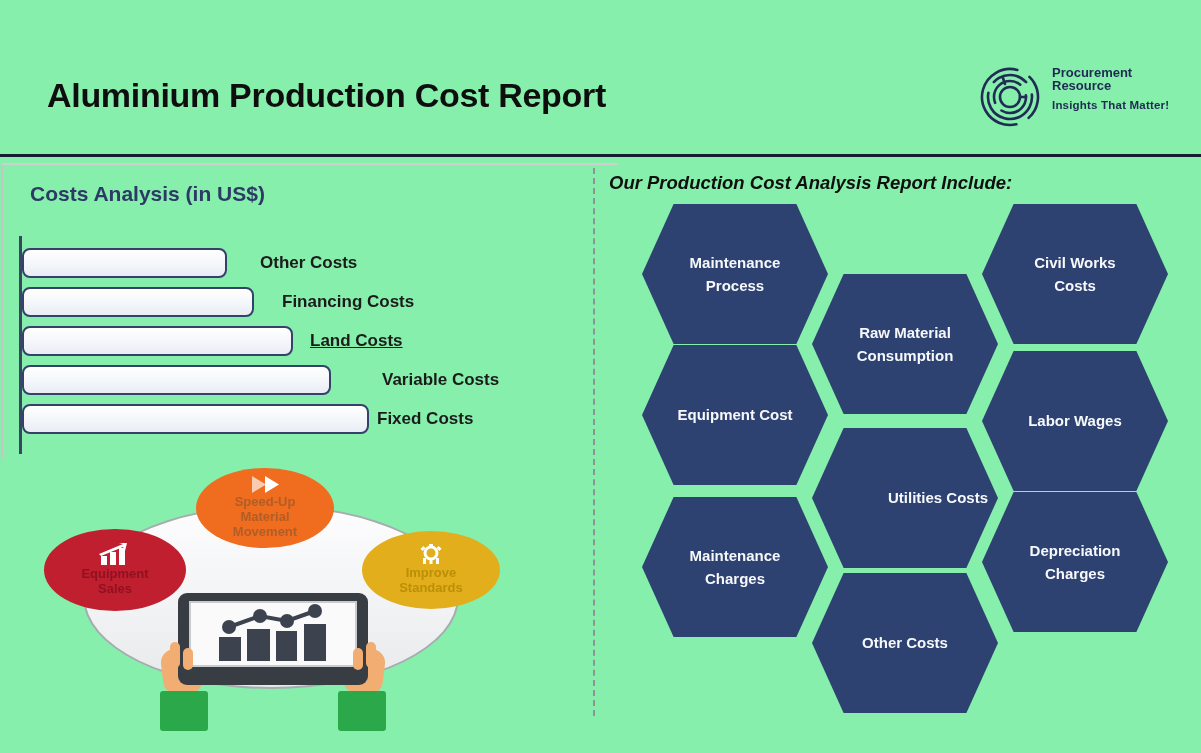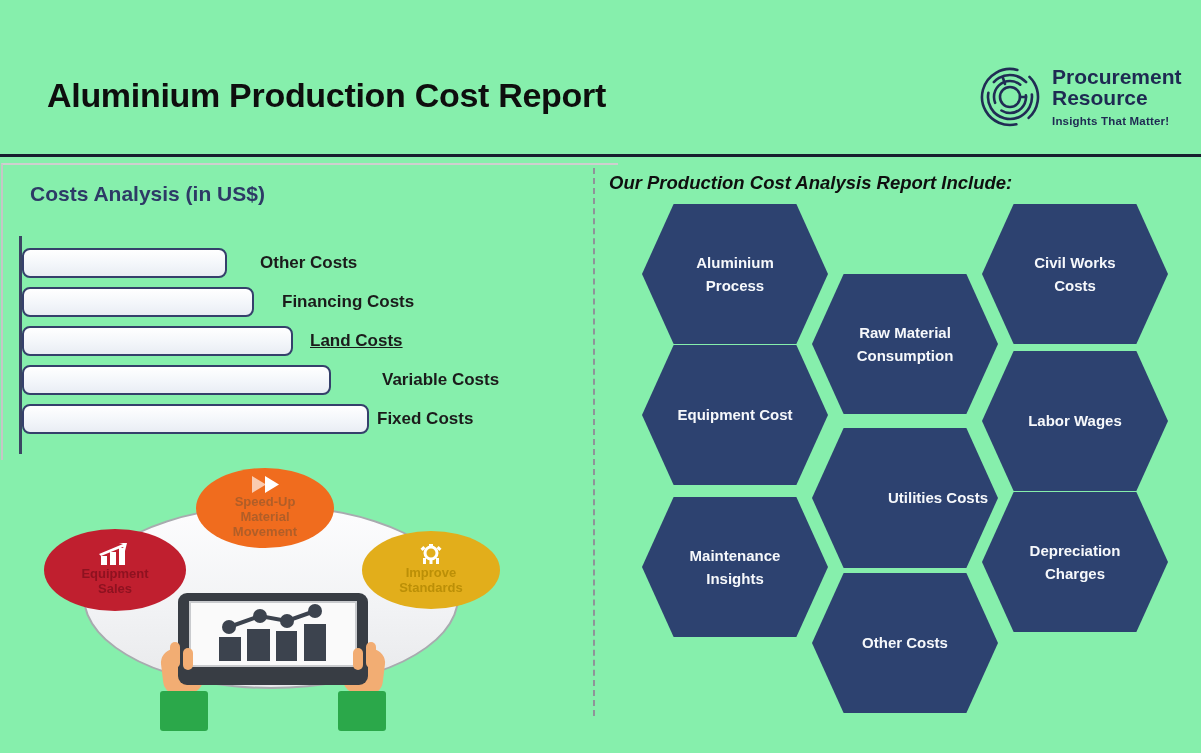--- a/index.html
+++ b/index.html
@@ -4,21 +4,21 @@
 <style>
   html,body{margin:0;padding:0;background:#ffffff;}
   .page{position:relative;width:1201px;height:753px;background:#86efac;overflow:hidden;
         font-family:"Liberation Sans", sans-serif;}
 
   
   .title{position:absolute;left:47px;top:76px;font-size:34px;font-weight:bold;color:#0e0e0e;letter-spacing:-.3px;}
   .logo{position:absolute;left:977px;top:64px;display:flex;align-items:flex-start;}
   .logo-icon{width:66px;height:66px;}
   .logo-text{margin-left:9px;margin-top:2px;color:#1e2a52;}
-  .logo-line{font-size:21px;font-weight:bold;line-height:1.0;}
+  .logo-line{font-size:13px;font-weight:bold;line-height:1.0;}
   .logo-tag{font-size:11.5px;font-weight:bold;margin-top:7px;letter-spacing:.2px;}
   .hdr-divider{position:absolute;left:0;top:154px;width:1201px;height:3px;background:#171d2e;}
 
   
   .left-panel{position:absolute;left:1px;top:163px;width:590px;height:295px;
               border-top:2px solid #cfcfcf;border-left:2px solid #c6c6c6;padding-left:25px;}
   .chart-title{position:absolute;left:27px;top:17px;font-size:21px;font-weight:bold;color:#2d3a66;}
   .axis-line{position:absolute;left:16px;top:71px;width:3px;height:218px;background:#3a4663;}
   .bar-row{position:absolute;left:19px;height:30px;display:flex;align-items:center;}
   .bar-row.r1{top:83px;} .bar-row.r2{top:122px;text-align:right;} .bar-row.r3{top:161px;}
@@ -187,39 +187,39 @@
   <div class="sleeve sleeve-l"></div>
   <div class="palm palm-r"></div>
   <div class="finger f1r"></div>
   <div class="finger f2r"></div>
   <div class="sleeve sleeve-r"></div>
 
   <div class="dash-sep"></div>
   <div class="rp-heading">Our Production Cost Analysis Report Include:</div>
 
   <div class="hx c1 r1">
-    <span>Aluminium Process</span>
+    <span>Maintenance Process</span>
   </div>
   <div class="hx c2 r1">
     <span>Raw Material Consumption</span>
   </div>
   <div class="hx c1 r2">
     <span>Equipment Cost</span>
   </div>
   <div class="hx c3 r1">
     <span>Civil Works Costs</span>
   </div>
   <div class="hx c2 r2">
     <span>Utilities Costs</span>
   </div>
   <div class="hx c3 r2">
     <span>Labor Wages</span>
   </div>
   <div class="hx c1 r3">
-    <span>Maintenance Insights</span>
+    <span>Maintenance Charges</span>
   </div>
   <div class="hx c2 r3">
     <span>Other Costs</span>
   </div>
   <div class="hx c3 r3">
     <span>Depreciation Charges</span>
   </div>
 
 </div>
 

